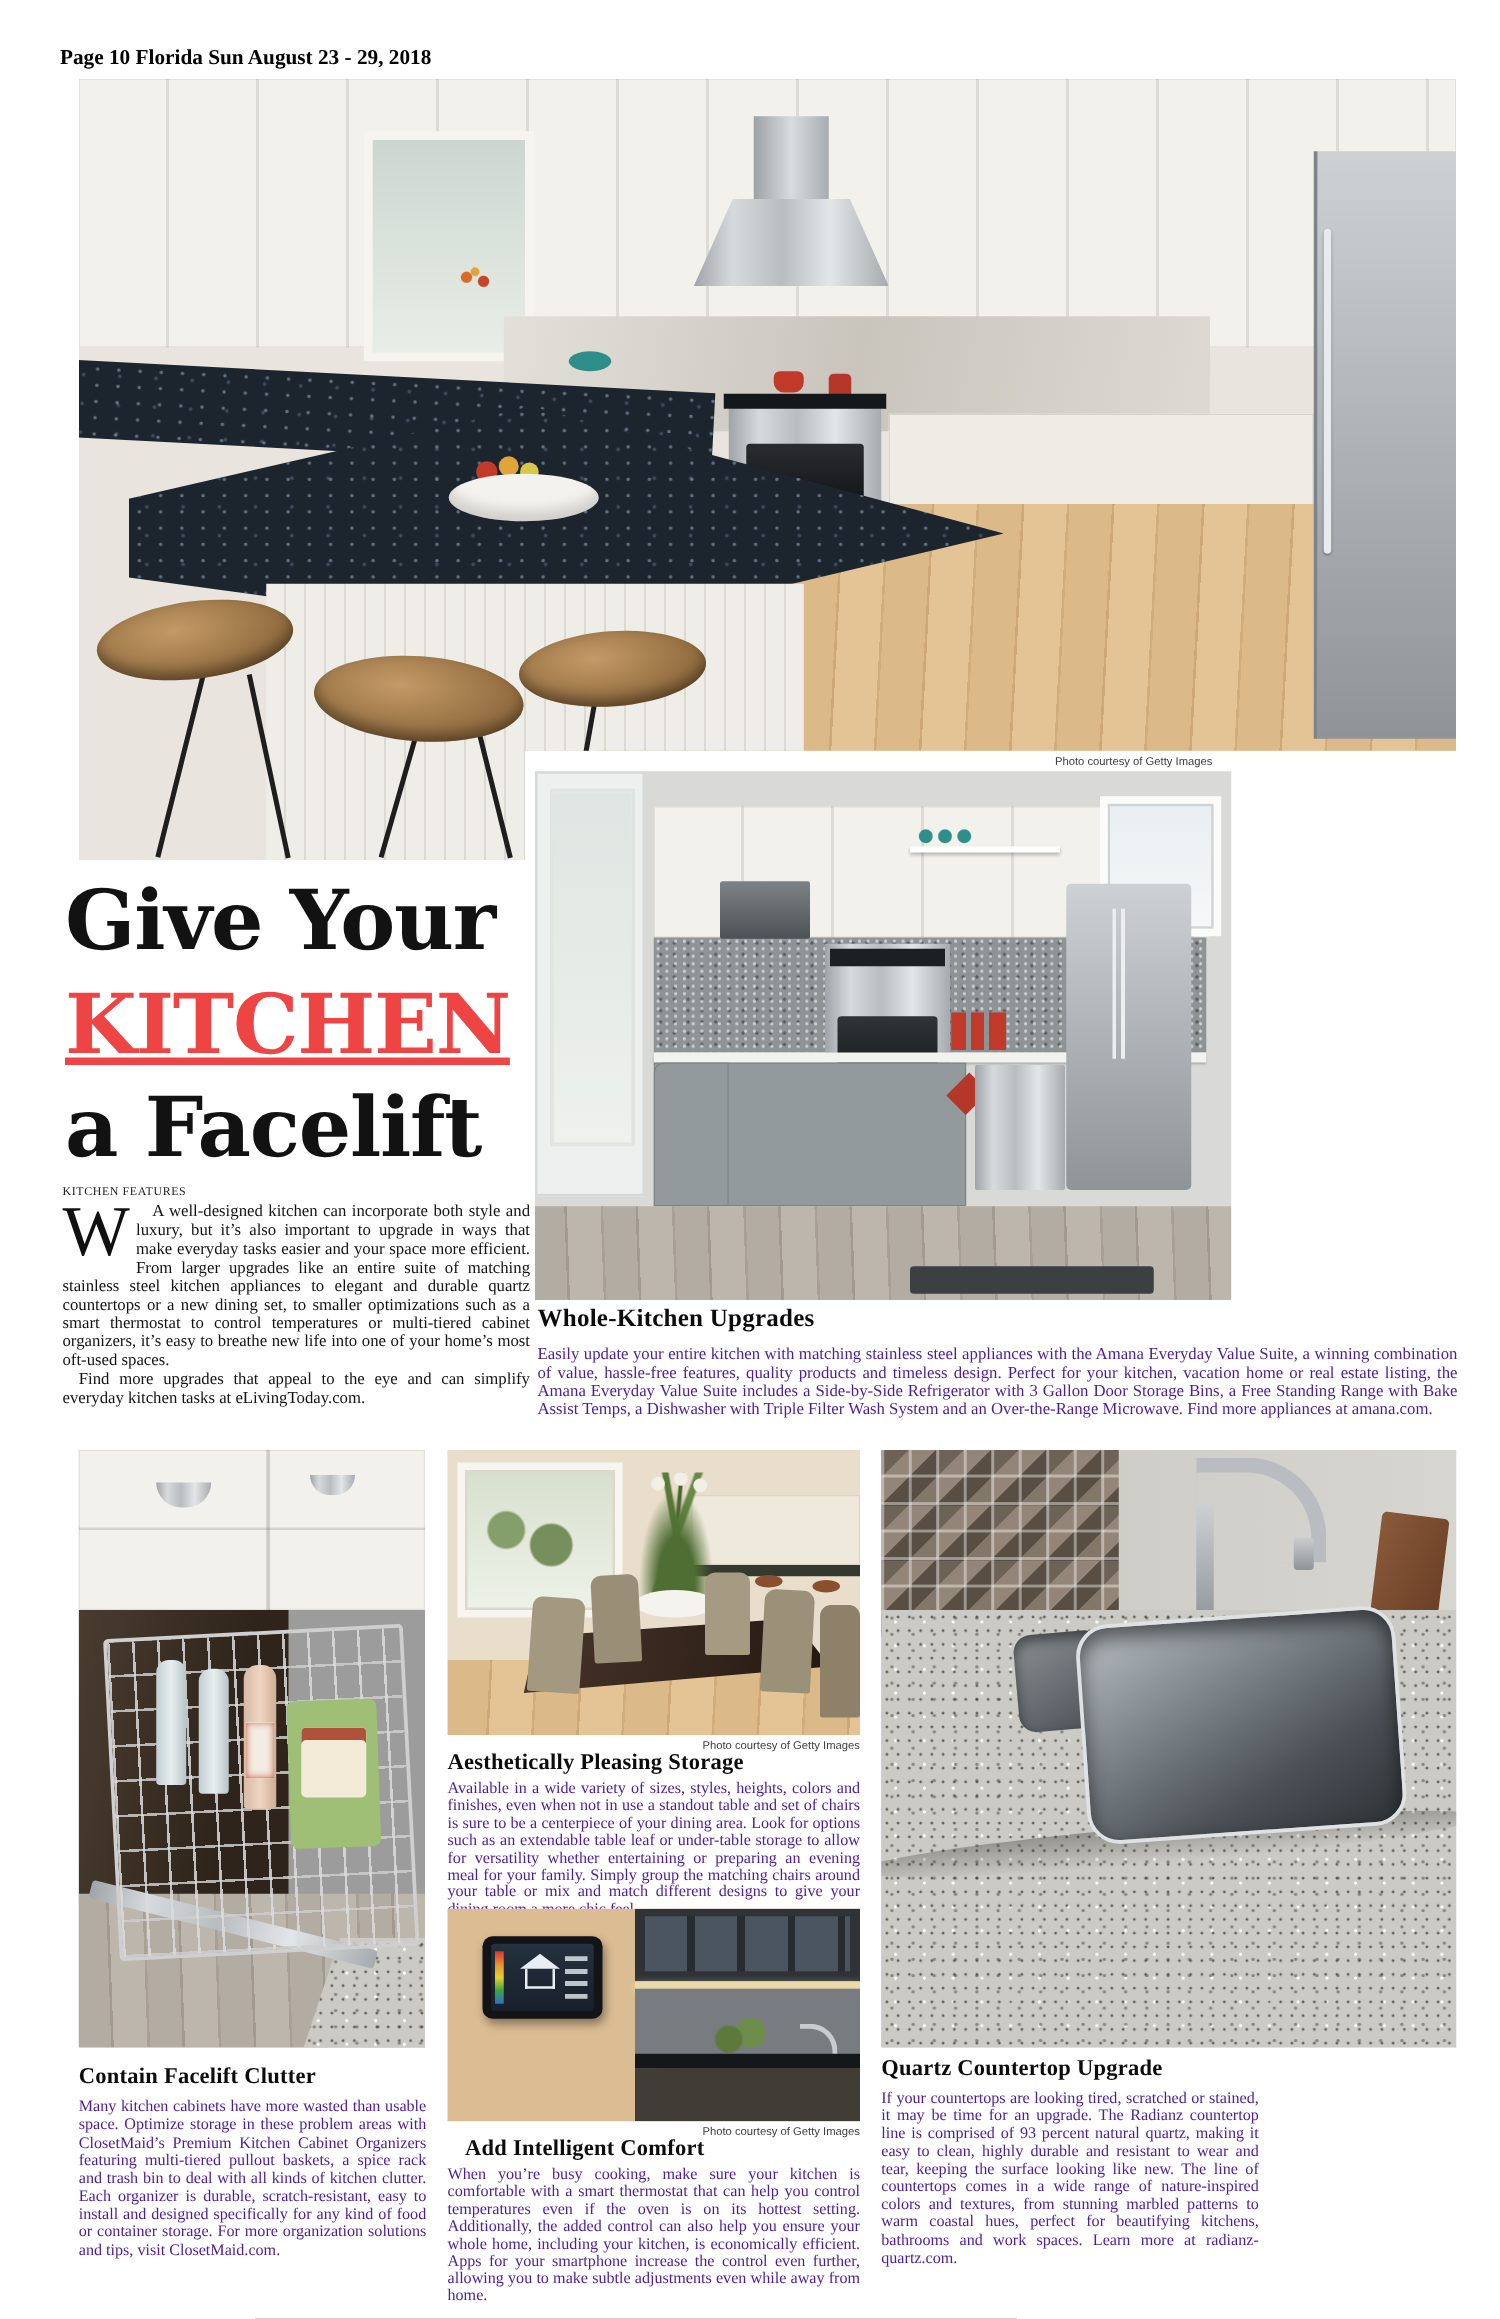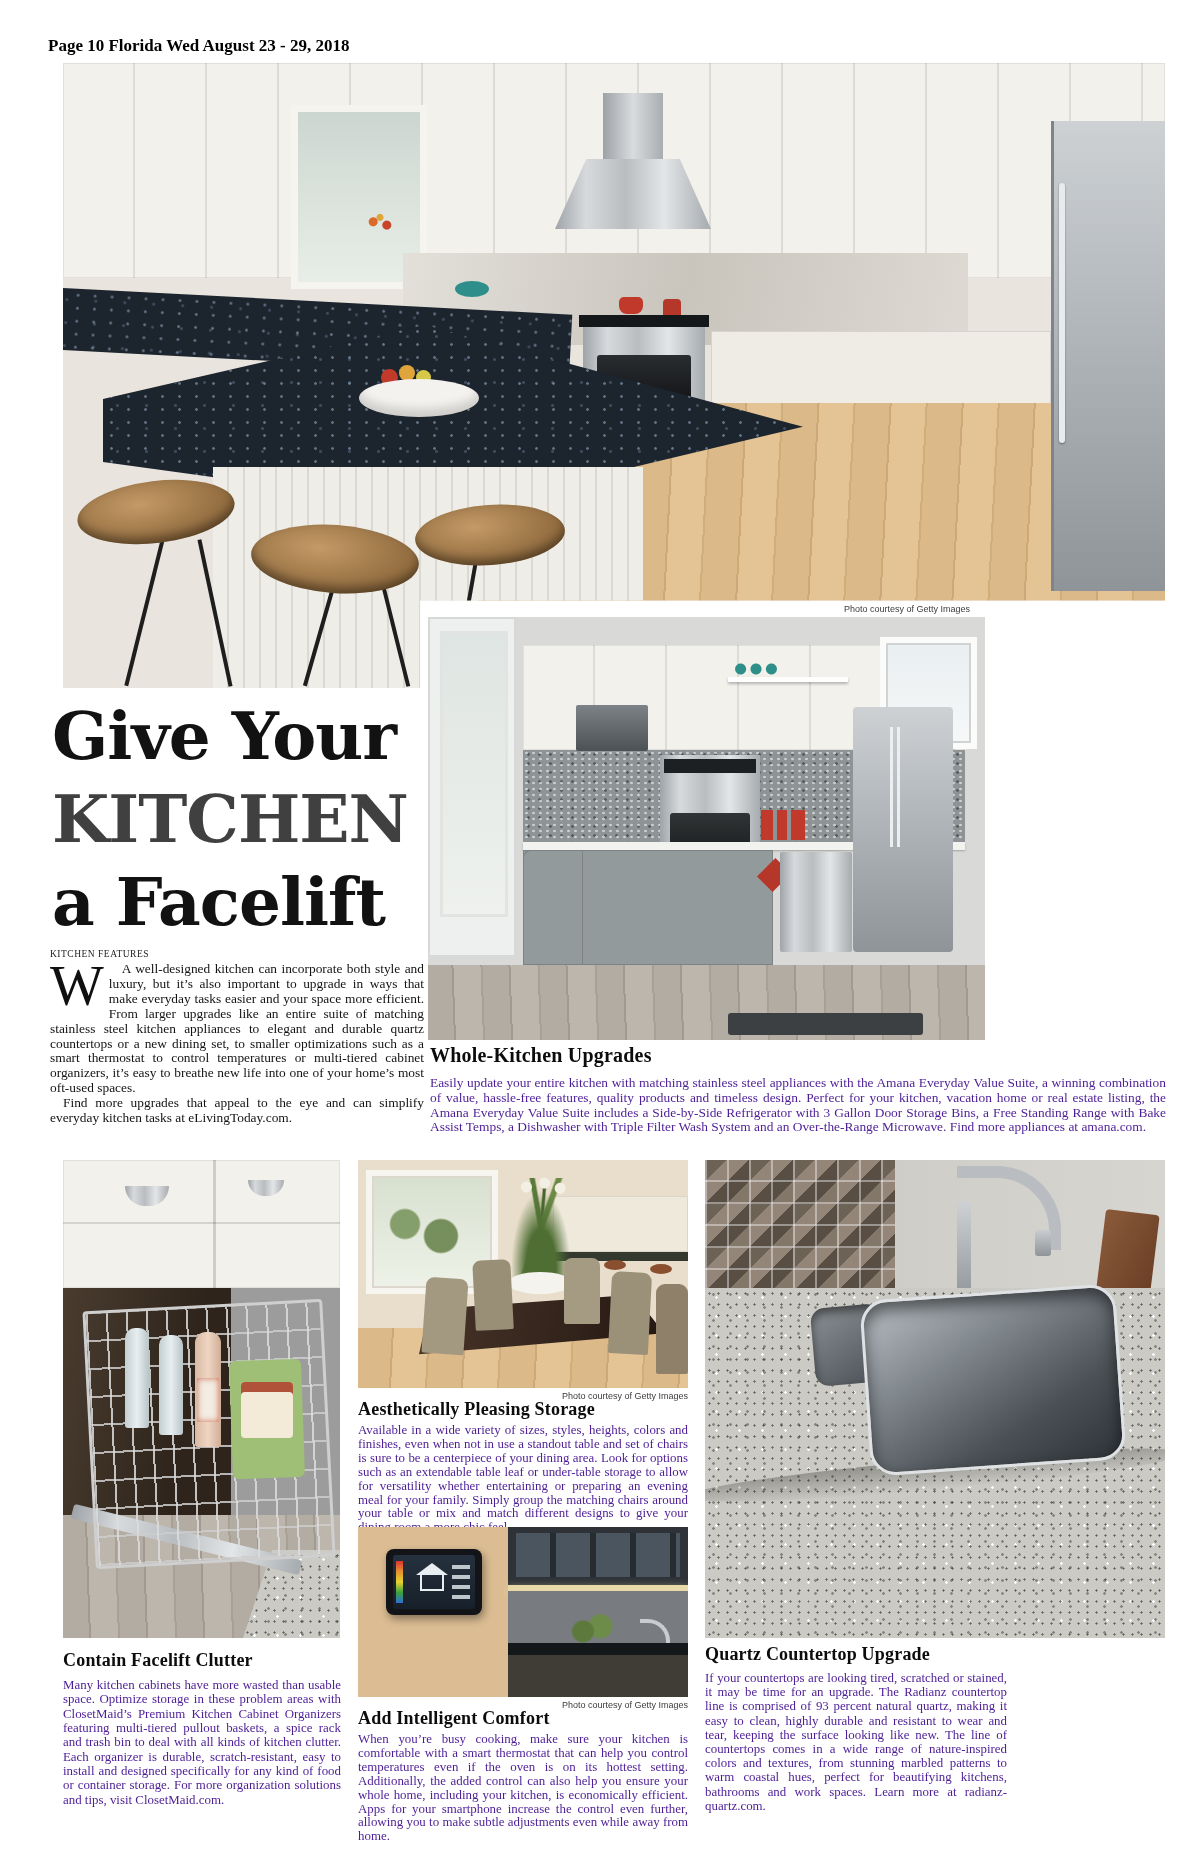--- a/index.html
+++ b/index.html
@@ -5,21 +5,21 @@
   html,body{margin:0;padding:0;background:#888;}
   .page{position:relative;width:1200px;height:1855px;background:#ffffff;overflow:hidden;
         font-family:"Liberation Serif",serif;color:#111;}
   .masthead{position:absolute;left:48px;top:36px;font-size:17px;font-weight:700;
             font-family:"Liberation Serif",serif;color:#000;}
   .photo{position:absolute;overflow:hidden;background:#e6e2db;}
   .ph{position:absolute;}
   .credit{position:absolute;font:9px "Liberation Sans",sans-serif;color:#3d3d3d;}
   .h-line{position:absolute;left:52px;font-family:"DejaVu Serif",serif;font-weight:700;
           font-size:66px;letter-spacing:-1px;color:#121212;white-space:nowrap;}
-  .h-gray{color:#404040;}
+  .h-gray{color:#ef4444;text-decoration:underline;}
   .kicker{position:absolute;left:50px;top:949px;font-size:9.5px;letter-spacing:.5px;color:#222;}
   .intro{position:absolute;left:50px;top:962px;width:374px;font-size:13.4px;line-height:14.9px;
          text-align:justify;color:#131313;}
   .intro p{margin:0;text-indent:13px;}
   .intro p.pfirst{text-indent:0;}
   .dropcap{float:left;font-size:57px;line-height:45px;padding:1px 5px 0 0;font-weight:400;color:#101010;}
   .sec-h{position:absolute;font-weight:700;font-size:18px;color:#0c0c0c;letter-spacing:.2px;white-space:nowrap;}
   .sec-h.big{font-size:20px;}
   .bt{position:absolute;font-size:12.9px;line-height:14.35px;text-align:justify;color:#4c1d95;}
   
@@ -51,21 +51,21 @@
      linear-gradient(135deg,#6d6256 0 25%,#938678 25% 50%,#584e44 50% 75%,#83776a 75%);}
   .seat{background:radial-gradient(ellipse at 40% 35%,#c49a66,#8f6a3e 70%,#6f4e2a);
         border-radius:50%;box-shadow:inset 0 -6px 10px rgba(0,0,0,.35);}
   .leg{background:#1e1e1e;width:4px;}
 </style>
 </head>
 <body>
 
 <div class="page">
 
-  <div class="masthead">Page 10 Florida Wed  August 23 - 29, 2018</div>
+  <div class="masthead">Page 10 Florida Sun  August 23 - 29, 2018</div>
 
   <div class="photo" style="left:63px;top:63px;width:1102px;height:625px;
               clip-path:polygon(0 0,100% 0,100% 86%,32.4% 86%,32.4% 100%,0 100%);
               background:#e9e5de;">
     <div class="ph whitecab cablines" style="left:0;top:0;width:1102px;height:215px;"></div>
     <div class="ph" style="left:228px;top:42px;width:122px;height:170px;background:linear-gradient(#ccd6d0,#e8eee7);border:7px solid #f6f4ef;"></div>
     <div class="ph" style="left:300px;top:150px;width:34px;height:22px;background:radial-gradient(circle at 30% 40%,#d96a2a 4px,transparent 5px),radial-gradient(circle at 70% 55%,#c8452a 4px,transparent 5px),radial-gradient(circle at 50% 20%,#e0a53a 3px,transparent 4px);"></div>
     <div class="ph" style="left:340px;top:190px;width:565px;height:92px;background:linear-gradient(100deg,#e3e0da,#c9c5bd 50%,#dedad3);"></div>
     <div class="ph" style="left:540px;top:30px;width:60px;height:70px;background:linear-gradient(90deg,#9da2a6,#d9dcde,#a8adb1);"></div>
     <div class="ph steel" style="left:492px;top:96px;width:156px;height:70px;clip-path:polygon(0 100%,100% 100%,80% 0,20% 0);"></div>
@@ -191,21 +191,21 @@
     <div class="ph" style="left:150px;top:0;width:180px;height:58px;background:#2f3338;"></div>
     <div class="ph" style="left:158px;top:6px;width:164px;height:44px;background:repeating-linear-gradient(90deg,#4b5560 0 34px,#272c31 34px 40px);"></div>
     <div class="ph" style="left:150px;top:58px;width:180px;height:6px;background:#e8d9a8;box-shadow:0 3px 8px rgba(232,217,168,.8);"></div>
     <div class="ph" style="left:150px;top:64px;width:180px;height:54px;background:#787c80;"></div>
     <div class="ph" style="left:210px;top:84px;width:50px;height:34px;background:radial-gradient(circle at 30% 60%,#5d7a3c 10px,transparent 12px),radial-gradient(circle at 65% 45%,#6e8c49 11px,transparent 13px);"></div>
     <div class="ph" style="left:282px;top:92px;width:26px;height:24px;border:4px solid #c8ccd0;border-bottom:none;border-left:none;border-radius:0 22px 0 0;"></div>
     <div class="ph" style="left:150px;top:116px;width:180px;height:12px;background:#15181b;"></div>
     <div class="ph" style="left:150px;top:128px;width:180px;height:42px;background:#403c36;"></div>
   </div>
   <div class="credit" style="left:358px;top:1700px;width:330px;text-align:right;">Photo courtesy of Getty Images</div>
-  <div class="sec-h" style="left:358px;top:1708px;">Add Intelligent Comfort</div>
+  <div class="sec-h" style="left:372px;top:1708px;">Add Intelligent Comfort</div>
   <div class="bt" style="left:358px;top:1733px;width:330px;line-height:13.9px;">When you’re busy cooking, make sure your kitchen is comfortable with a smart thermostat that can help you control temperatures even if the oven is on its hottest setting. Additionally, the added control can also help you ensure your whole home, including your kitchen, is economically efficient. Apps for your smartphone increase the control even further, allowing you to make subtle adjustments even while away from home.</div>
 
   <div class="photo" style="left:705px;top:1160px;width:460px;height:478px;background:linear-gradient(90deg,#c9c8c3,#d6d5d0);">
     <div class="ph mosaic2" style="left:0;top:0;width:190px;height:150px;background-size:22px 22px,22px 22px,44px 44px;"></div>
     <div class="ph steelv" style="left:252px;top:42px;width:14px;height:100px;border-radius:4px;"></div>
     <div class="ph" style="left:252px;top:6px;width:92px;height:72px;border:12px solid #b9bdc1;border-bottom:none;border-left:none;border-radius:0 64px 0 0;"></div>
     <div class="ph" style="left:330px;top:70px;width:16px;height:26px;background:linear-gradient(180deg,#c9cdd0,#8f9499);border-radius:3px;"></div>
     <div class="ph" style="left:396px;top:52px;width:54px;height:80px;background:linear-gradient(110deg,#8a5a3a,#6a3f26);transform:rotate(7deg);border-radius:4px;"></div>
     <div class="ph speckle" style="left:0;top:128px;width:460px;height:350px;"></div>
     <div class="ph" style="left:-20px;top:300px;width:500px;height:30px;background:linear-gradient(rgba(40,40,36,.35),rgba(40,40,36,0));transform:rotate(-5deg);border-radius:50%;"></div>

